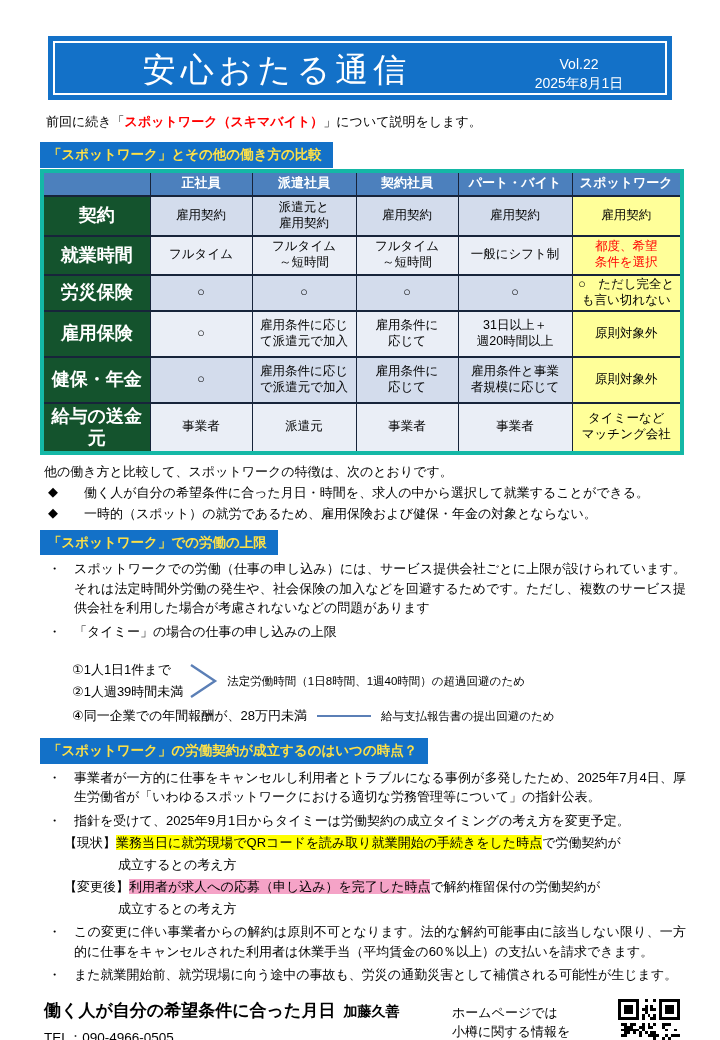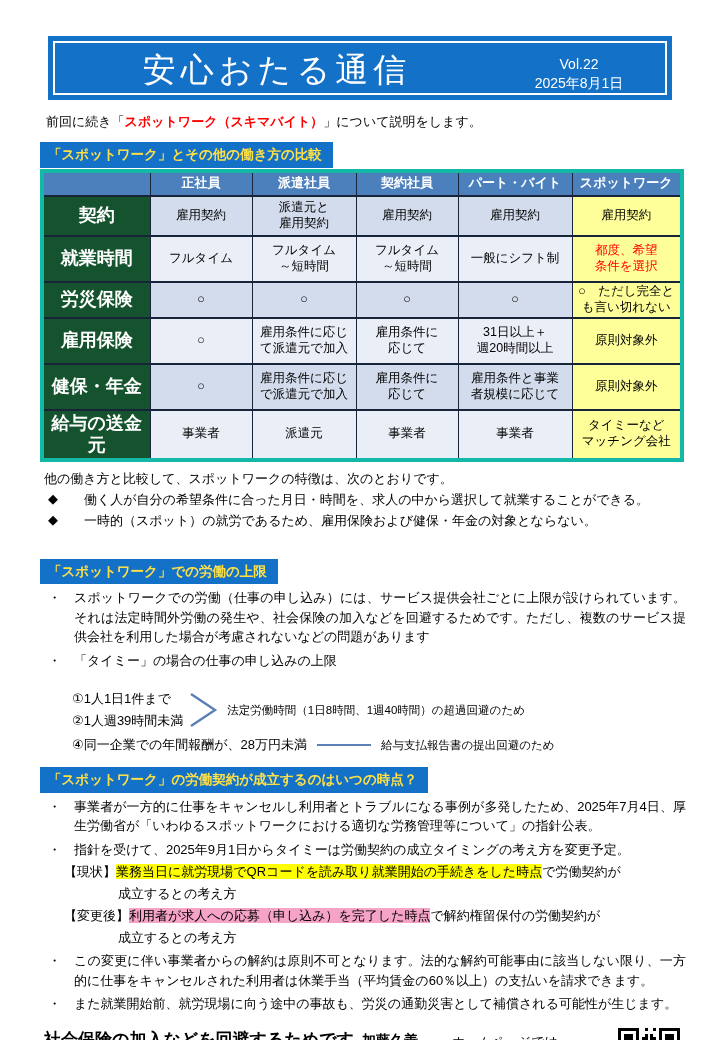--- a/index.html
+++ b/index.html
@@ -12,21 +12,21 @@
   .banner-title{flex:1;text-align:center;color:#fff;font-size:33px;letter-spacing:5px;font-weight:400;}
   .banner-meta{width:160px;text-align:center;color:#fff;font-size:14px;line-height:1.35;padding-right:6px;}
 
   
   .intro{margin:13px 40px 0 46px;font-size:13px;}
   .intro .red{color:#ff0000;font-weight:bold;}
 
   
   .secbar{display:inline-block;margin:11px 0 0 40px;background:#1371c8;color:#fde047;
           font-size:13.5px;font-weight:bold;padding:5px 11px 5px 8px;line-height:1.15;}
-  .sb2{margin-top:29px;}
+  .sb2{margin-top:7px;}
   .sb3{margin-top:13px;}
 
   
   table.cmp{margin:1px 40px 0;border-collapse:collapse;width:640px;table-layout:fixed;
             border:4px solid #14b8a6;}
   table.cmp th,table.cmp td{border:1px solid #17243a;border-top-width:2px;border-bottom-width:2px;
             text-align:center;vertical-align:middle;padding:1px 2px;box-sizing:border-box;
             white-space:pre-line;line-height:1.25;}
   table.cmp thead th{background:#4c80bd;color:#fff;font-size:13px;font-weight:bold;height:25px;}
   table.cmp th.rowlab{background:#14532d;color:#fff;font-size:18px;font-weight:bold;}
@@ -117,21 +117,21 @@
     <tbody>
       <tr class="band-a" style="height:40px">
         <th class="rowlab">契約</th>
         <td>雇用契約</td>
         <td>派遣元と
 雇用契約</td>
         <td>雇用契約</td>
         <td>雇用契約</td>
         <td class="spot">雇用契約</td>
       </tr>
-      <tr class="band-b" style="height:46px">
+      <tr class="band-b" style="height:39px">
         <th class="rowlab">就業時間</th>
         <td>フルタイム</td>
         <td>フルタイム
 ～短時間</td>
         <td>フルタイム
 ～短時間</td>
         <td>一般にシフト制</td>
         <td class="spot spot-red">都度、希望
 条件を選択</td>
       </tr>
@@ -238,21 +238,21 @@
     <span class="bullet-mark">・</span>
     <span class="bullet-text">この変更に伴い事業者からの解約は原則不可となります。法的な解約可能事由に該当しない限り、一方的に仕事をキャンセルされた利用者は休業手当（平均賃金の60％以上）の支払いを請求できます。</span>
   </div>
   <div class="bullet-row">
     <span class="bullet-mark">・</span>
     <span class="bullet-text">また就業開始前、就労現場に向う途中の事故も、労災の通勤災害として補償される可能性が生じます。</span>
   </div>
 
   <div class="footer">
     <div class="f-left">
-      <div class="office-line"><span class="office-name">社会保険の加入などを回避するためです</span><span class="office-person">加藤久善</span></div>
+      <div class="office-line"><span class="office-name">働く人が自分の希望条件に合った月日</span><span class="office-person">加藤久善</span></div>
       <div class="contact">
         <div>TEL：090-4966-0505</div>
 
       </div>
     </div>
     <div class="f-right">
       <div class="hp-row">
         <div class="hp-lines">
           <div>ホームページでは</div>
           <div>小樽に関する情報を</div>

